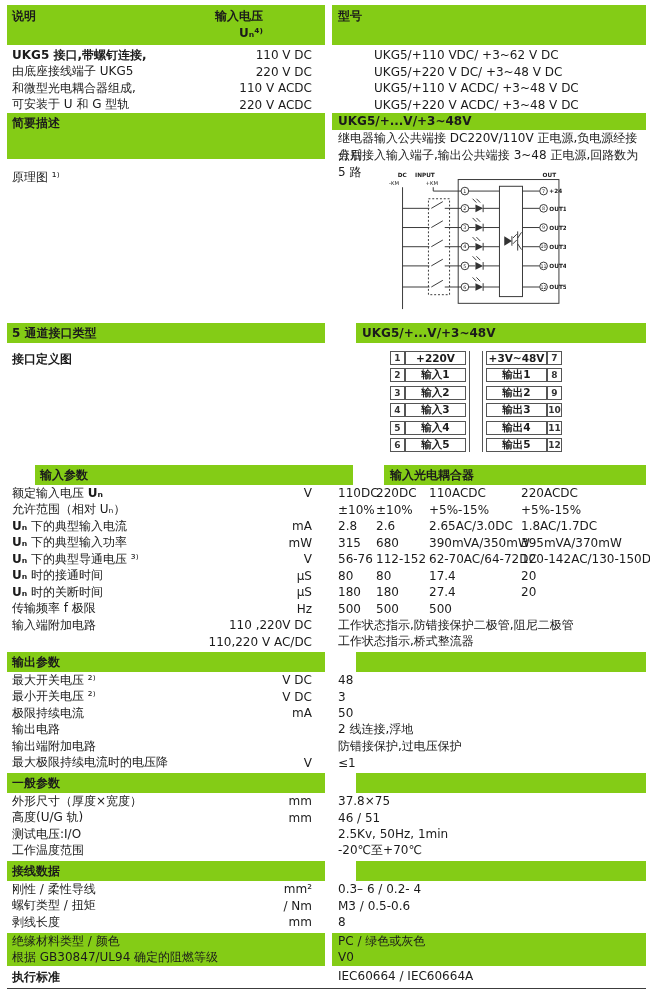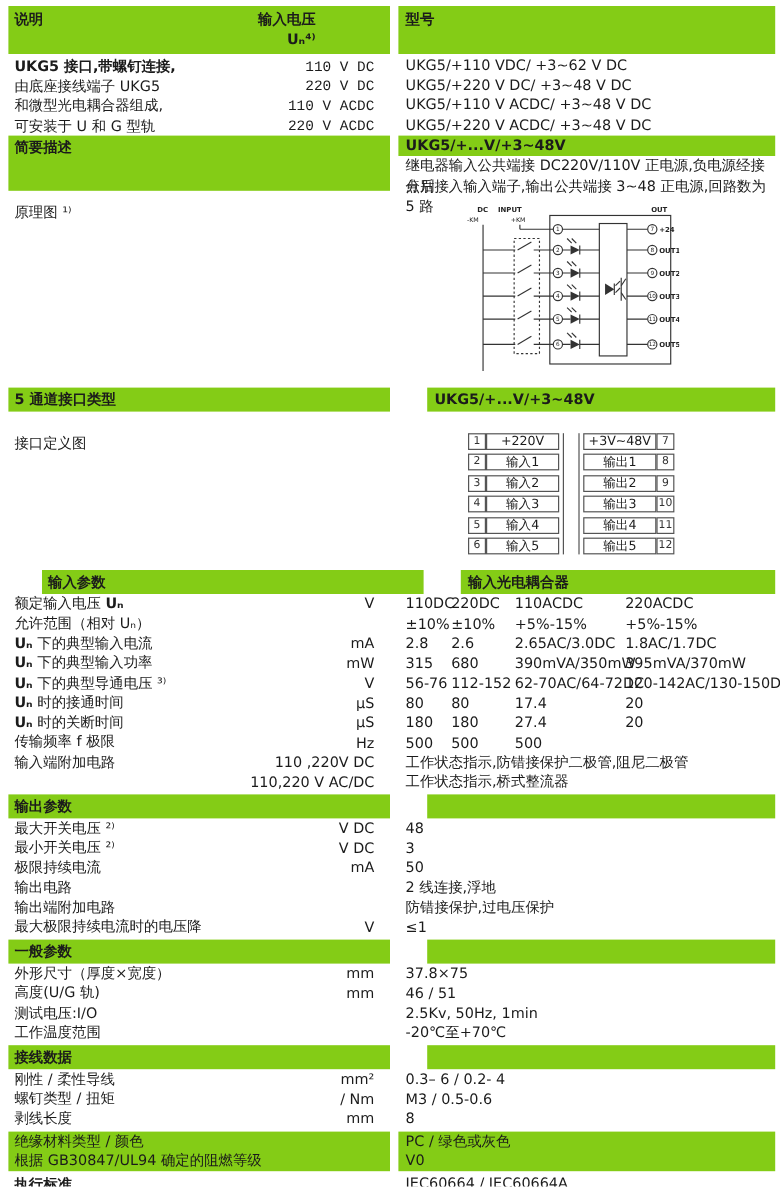--- a/index.html
+++ b/index.html
@@ -9,24 +9,24 @@
   .tworow{display:flex;align-items:stretch;}
   .lblock{width:318px;flex:none;box-sizing:border-box;}
   .rblock{flex:1;margin-left:7px;box-sizing:border-box;}
   .barbg{background:#84cc16;}
   
   .header-bar{height:40px;}
   .header-bar .lblock{display:flex;padding:3px 0 0 5px;}
   .header-bar .rblock{padding:3px 0 0 6px;font-weight:bold;}
   .hdr-desc{font-weight:bold;flex:1;}
   .hdr-volt{font-weight:bold;text-align:right;margin-right:62px;line-height:17px;}
-  .hrow{display:flex;height:16.5px;align-items:flex-start;}
+  .hrow{display:flex;height:16.5px;align-items:center;gap:36px;}
   .hrow .lblock{display:flex;align-items:center;padding-left:5px;}
   .hrow .hlabel{flex:1;}
-  .hrow .hvolt{padding-right:13px;white-space:nowrap;font-family:Liberation Mono, monospace;}
+  .hrow .hvolt{padding-right:13px;white-space:nowrap;}
   .hrow .rblock{padding-left:6px;white-space:nowrap;}
   .hrows{margin-top:2px;}
   
   .brief{margin-top:0;height:51px;}
   .brief .lblock{height:46px;padding:2px 0 0 5px;font-weight:bold;}
   .brief .rblock{padding:0;}
   .brief-title{height:17px;line-height:17px;font-weight:bold;padding-left:6px;}
   .brief-line{height:17px;line-height:17px;padding-left:6px;}
   
   .schem-row{margin-top:5px;height:142px;}
@@ -37,21 +37,21 @@
   svg polygon{fill:#333;stroke:none;}
   svg circle{fill:#fff;}
   
   .bar{height:20px;margin-top:2px;gap:24px;}
   .bar .lblock,.bar .rblock{display:flex;align-items:center;font-weight:bold;}
   .bar .lblock{padding-left:5px;}
   .bar .rblock{padding-left:6px;}
   .mt12{margin-top:12px;}
   .mt8{margin-top:12px;padding-left:28px;}
   
-  .def-row{margin-top:18px;height:102px;}
+  .def-row{margin-top:8px;height:102px;font-weight:bold;}
   .def-row .lblock{padding-left:5px;}
   .def-row .rblock{padding-left:58px;}
   .ptable{display:flex;align-items:stretch;}
   .pcol{display:flex;flex-direction:column;justify-content:space-between;height:101px;}
   .prow{display:flex;height:14px;}
   .pnum{width:15px;border:1px solid #555;font-size:9px;display:flex;align-items:center;justify-content:center;color:#333;box-sizing:border-box;}
   .plabel{width:61px;border:1px solid #555;font-size:10.5px;display:flex;align-items:center;justify-content:center;box-sizing:border-box;}
   .pspine{width:12px;border-left:1px solid #555;border-right:1px solid #555;margin:0 3px;}
   
   .rows .srow{display:flex;align-items:center;height:16.5px;}

